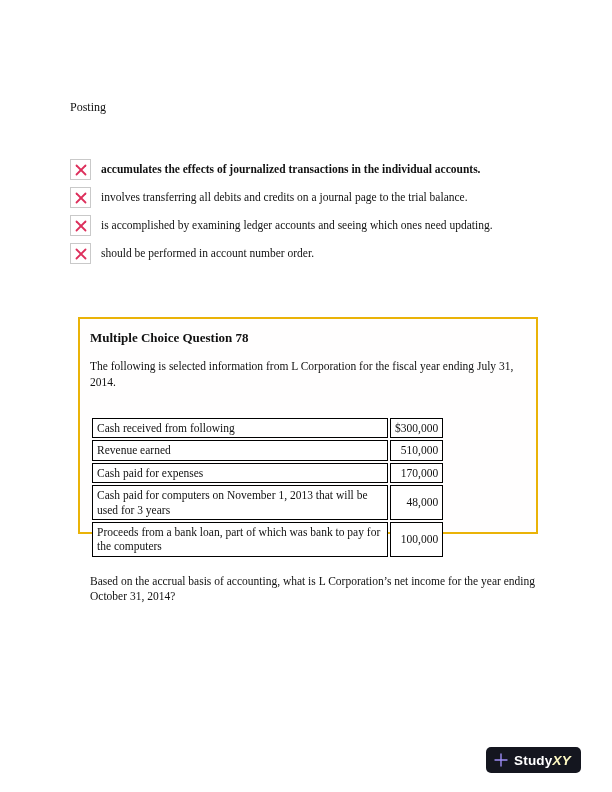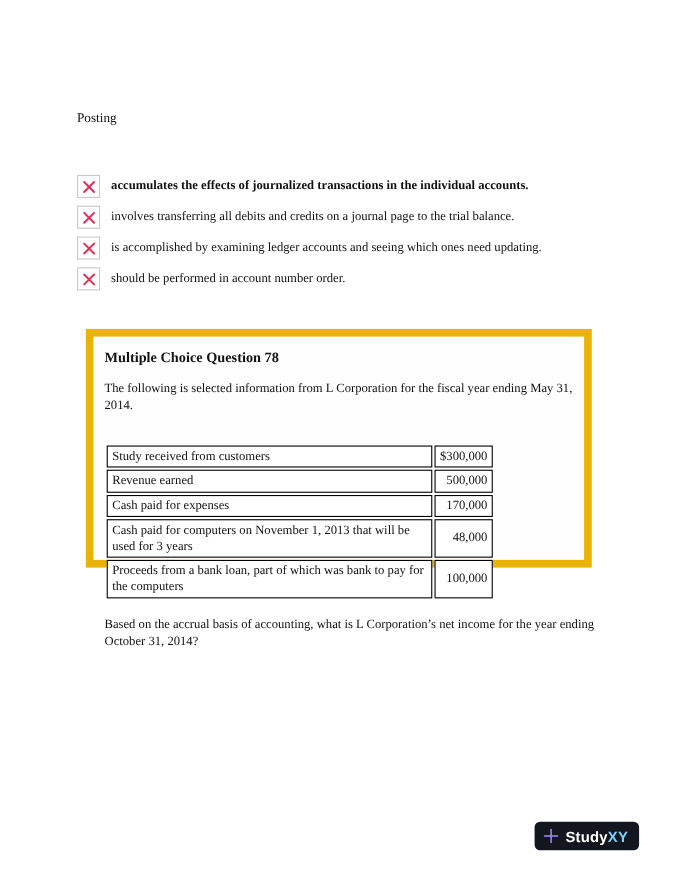--- a/index.html
+++ b/index.html
@@ -23,23 +23,23 @@
   .option { display:flex; align-items:center; height:21px; margin-bottom:7px; cursor:default; }
   .checkbox {
     width:21px; height:21px; flex:0 0 21px;
     border:1px solid #c9c9c9; background:#fff;
     display:flex; align-items:center; justify-content:center;
   }
   .option-label { margin-left:10px; font-size:11.5px; line-height:1.2; white-space:nowrap;font-family:Liberation Serif, serif; }
   .bold { font-weight:bold; }
 
   .panel {
-    position:absolute; left:78px; top:299px;
+    position:absolute; left:78px; top:317px;
     width:460px; height:217px;
-    border:7px solid #eab308; background:#fffefe;
+    border:2px solid #eab308; background:#fffefe;
     padding:9px 10px;
   }
   .panel-title { font-size:13px; font-weight:bold; margin-top:2px; }
   .panel-intro { font-size:11.5px; line-height:1.35; margin-top:13px; width:446px; }
 
   .data-table {
     border-collapse:separate; border-spacing:2px;
     margin-top:26px; margin-left:0;
     font-size:11.5px; line-height:1.25;
   }
@@ -50,21 +50,21 @@
   .panel-prompt { font-size:11.5px; line-height:1.35; margin-top:15px; width:446px; }
 
   .logo {
     position:absolute; left:486px; top:747px; height:26px;
     background:#14161f; border-radius:5px;
     display:flex; align-items:center;
     padding:0 10px 0 8px;
     font-family:"Liberation Sans", sans-serif;
   }
   .logo-text { font-size:13.5px; font-weight:bold; color:#ffffff; margin-left:6px; letter-spacing:0.2px; }
-  .logo-accent { color:#7dd3fc; }
+  .logo-accent { color:#fef9c3;font-style:italic; }
 </style>
 </head>
 <body>
 
 <div class="page">
 
   <div class="heading">Posting</div>
 
   <div class="options options-top">
     <div class="option">
@@ -100,31 +100,31 @@
           <line x1="1.5" y1="1.5" x2="10.5" y2="10.5" stroke="#dd2f5c" stroke-width="1.8" stroke-linecap="round"></line>
           <line x1="10.5" y1="1.5" x2="1.5" y2="10.5" stroke="#dd2f5c" stroke-width="1.8" stroke-linecap="round"></line>
         </svg>
       </span>
       <span class="option-label">should be performed in account number order.</span>
     </div>
   </div>
 
   <div class="panel">
     <div class="panel-title">Multiple Choice Question 78</div>
-    <div class="panel-intro">The following is selected information from L Corporation for the fiscal year ending May 31, 2014.</div>
+    <div class="panel-intro">The following is selected information from L Corporation for the fiscal year ending July 31, 2014.</div>
 
     <table class="data-table">
       <tbody>
         <tr>
-          <td class="label-cell">Study received from customers</td>
+          <td class="label-cell">Cash received from following</td>
           <td class="amount-cell">$300,000</td>
         </tr>
         <tr>
           <td class="label-cell">Revenue earned</td>
-          <td class="amount-cell">500,000</td>
+          <td class="amount-cell">510,000</td>
         </tr>
         <tr>
           <td class="label-cell">Cash paid for expenses</td>
           <td class="amount-cell">170,000</td>
         </tr>
         <tr>
           <td class="label-cell">Cash paid for computers on November 1, 2013 that will be used for 3 years</td>
           <td class="amount-cell">48,000</td>
         </tr>
         <tr>

